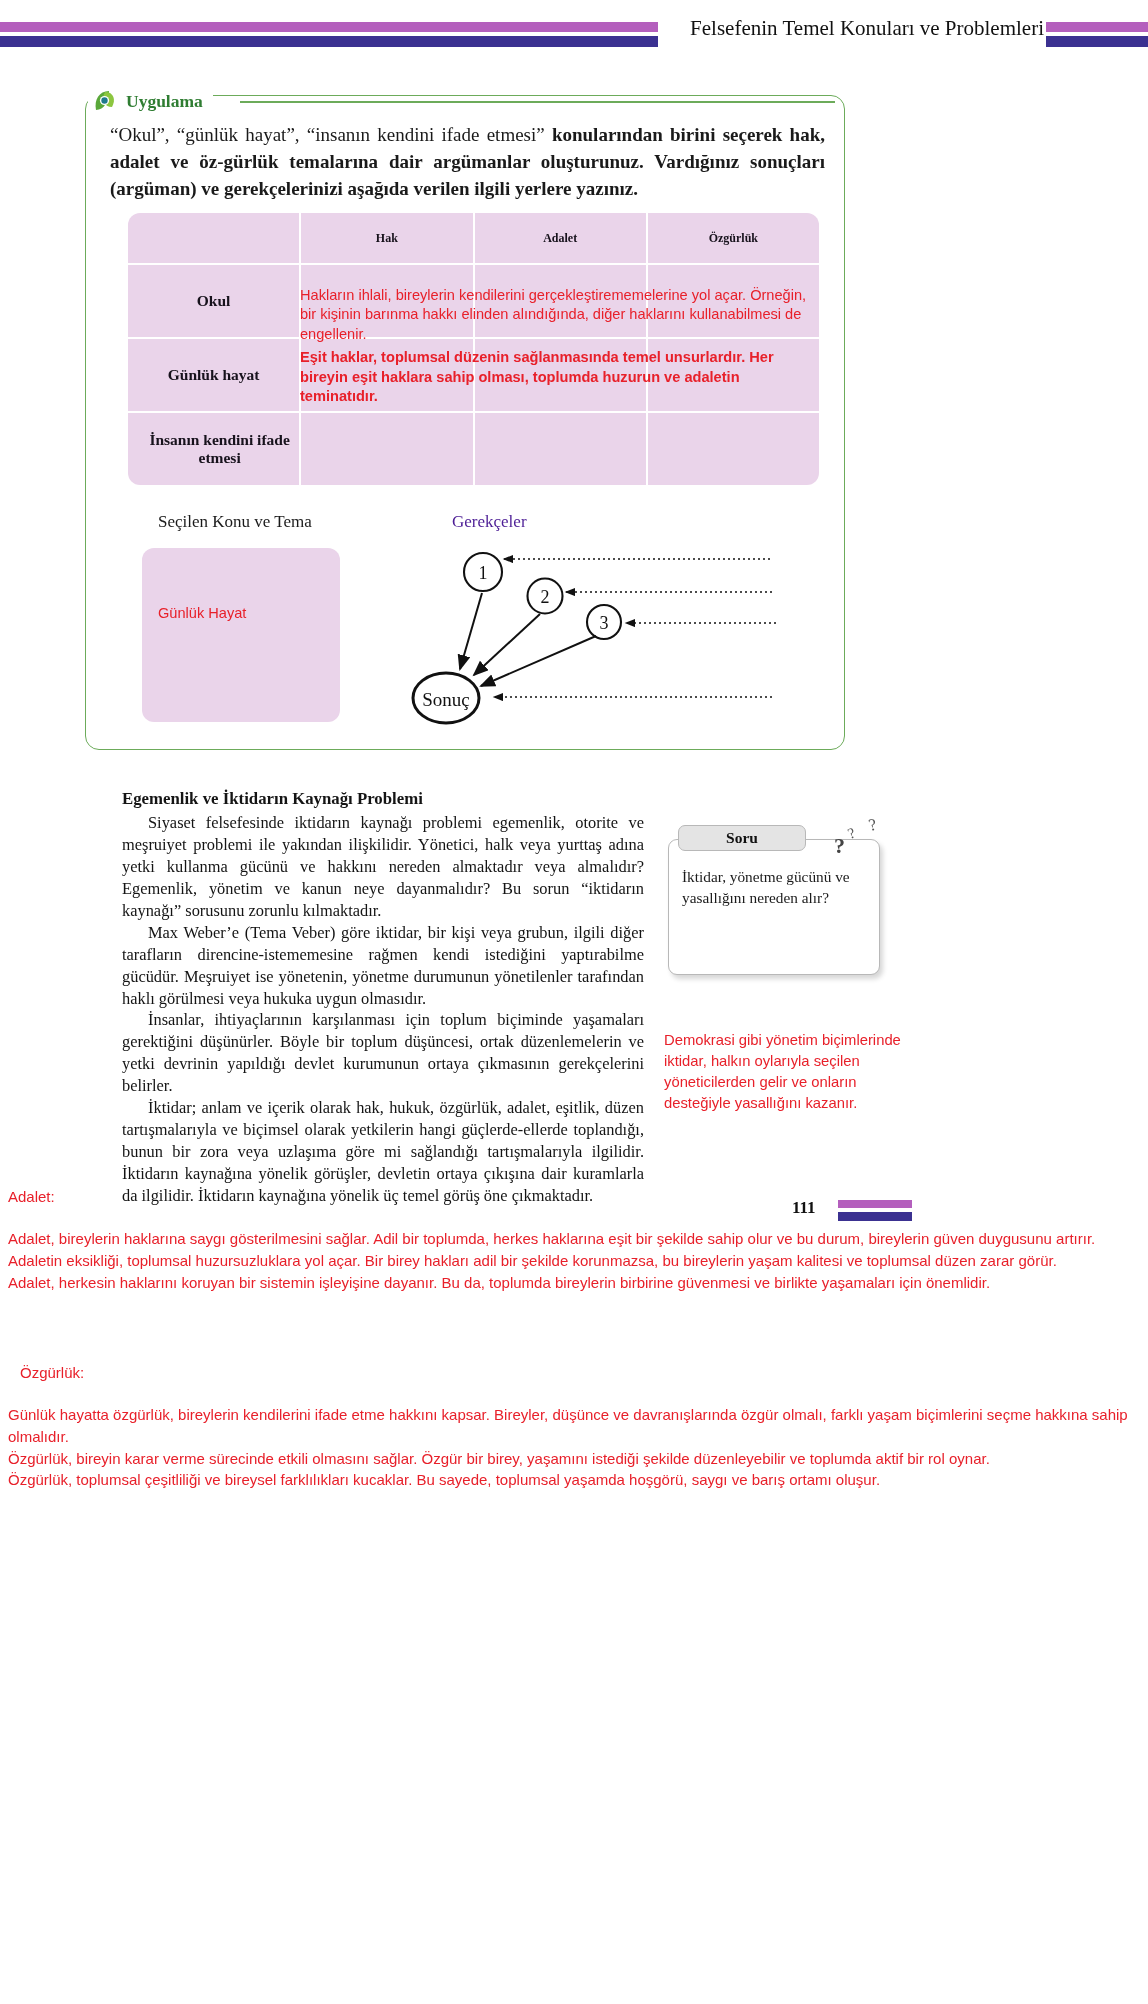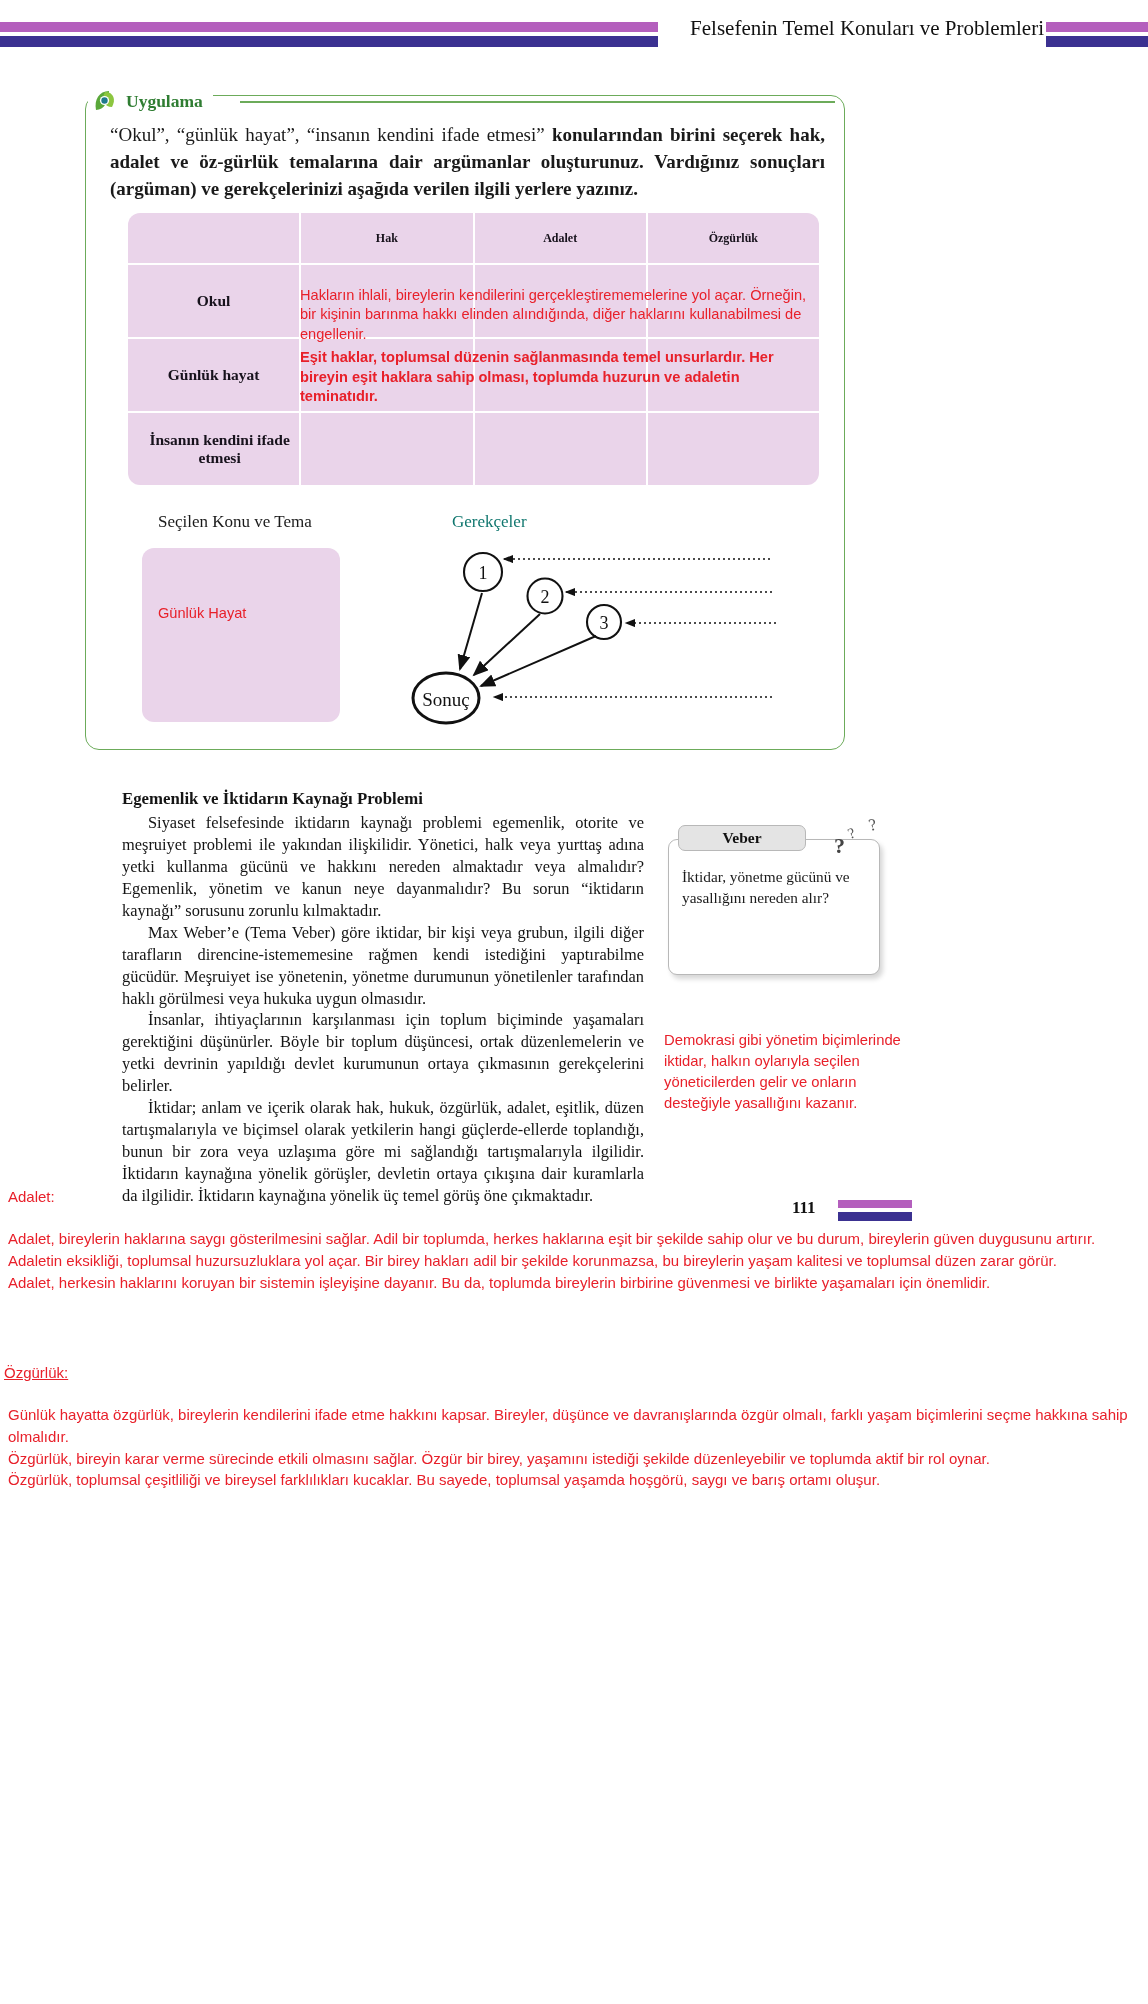--- a/index.html
+++ b/index.html
@@ -64,21 +64,21 @@
     font-family:"Liberation Sans", sans-serif;
     color:#e8202a; font-size:14.6px; line-height:1.33;
     pointer-events:none;
   }
   .ans-overlay p { margin:0 0 4px 0; }
   .ans-overlay p.b2 { margin-top:14px; }
   .ans-overlay p.b3 { margin-top:0;font-weight:bold; }
 
   
   .lbl-konu { position:absolute; left:158px; top:512px; font-size:17px; color:#1a1a1a; }
-  .lbl-gerek { position:absolute; left:452px; top:512px; font-size:17px; color:#0f766e; }
+  .lbl-gerek { position:absolute; left:452px; top:512px; font-size:17px; color:#4c1d95; }
 
   .konu-box {
     position:absolute; left:142px; top:548px; width:198px; height:174px;
     background:#ead4ea; border-radius:12px;
   }
   .konu-answer {
     position:absolute; left:158px; top:605px; width:180px;
     font-family:"Liberation Sans", sans-serif;
     color:#e8202a; font-size:14.6px;
   }
@@ -123,21 +123,21 @@
   .pagenum { position:absolute; left:792px; top:1198px; font-size:17px; font-weight:bold; color:#111; }
   .pg-bar-top { position:absolute; left:838px; top:1200px; width:74px; height:8px; background:#b45fbd; }
   .pg-bar-bot { position:absolute; left:838px; top:1212px; width:74px; height:9px; background:#3b3191; }
 
   
   .note { position:absolute; font-family:"Liberation Sans", sans-serif; color:#e8202a; }
   .note-head { font-size:15px; }
   .note-body { font-size:15px; line-height:1.45; width:1120px; }
   .adalet-head { left:8px; top:1188px; }
   .adalet-body { left:8px; top:1228px; }
-  .ozgur-head  { left:4px; top:1364px;text-decoration:underline; }
+  .ozgur-head  { left:20px; top:1364px; }
   .ozgur-body  { left:8px; top:1404px; }
   .note p { margin:0; }
 </style>
 </head>
 <body>
 
 <div class="hdr">
   <div class="bar-left-top"></div>
   <div class="bar-left-bot"></div>
   <div class="hdr-title">Felsefenin Temel Konuları ve Problemleri</div>
@@ -241,21 +241,21 @@
 <div class="bodycol">
   <h3>Egemenlik ve İktidarın Kaynağı Problemi</h3>
   <p>Siyaset felsefesinde iktidarın kaynağı problemi egemenlik, otorite ve meşruiyet problemi ile yakından ilişkilidir. Yönetici, halk veya yurttaş adına yetki kullanma gücünü ve hakkını nereden almaktadır veya almalıdır? Egemenlik, yönetim ve kanun neye dayanmalıdır? Bu sorun “iktidarın kaynağı” sorusunu zorunlu kılmaktadır.</p>
   <p>Max Weber’e (Tema Veber) göre iktidar, bir kişi veya grubun, ilgili diğer tarafların direncine-istememesine rağmen kendi istediğini yaptırabilme gücüdür. Meşruiyet ise yönetenin, yönetme durumunun yönetilenler tarafından haklı görülmesi veya hukuka uygun olmasıdır.</p>
   <p>İnsanlar, ihtiyaçlarının karşılanması için toplum biçiminde yaşamaları gerektiğini düşünürler. Böyle bir toplum düşüncesi, ortak düzenlemelerin ve yetki devrinin yapıldığı devlet kurumunun ortaya çıkmasının gerekçelerini belirler.</p>
   <p>İktidar; anlam ve içerik olarak hak, hukuk, özgürlük, adalet, eşitlik, düzen tartışmalarıyla ve biçimsel olarak yetkilerin hangi güçlerde-ellerde toplandığı, bunun bir zora veya uzlaşıma göre mi sağlandığı tartışmalarıyla ilgilidir. İktidarın kaynağına yönelik görüşler, devletin ortaya çıkışına dair kuramlarla da ilgilidir. İktidarın kaynağına yönelik üç temel görüş öne çıkmaktadır.</p>
 </div>
 
 <div class="soru-wrap">
   <div class="soru-box"></div>
-  <div class="soru-tab">Veber</div>
+  <div class="soru-tab">Soru</div>
   <div class="soru-text">İktidar, yönetme gücünü ve yasallığını nereden alır?</div>
   <span class="thinkdots">
     <svg width="110" height="58" viewBox="0 0 110 58">
       <text x="72" y="18" font-size="17" fill="#555" font-family="Liberation Serif, serif" transform="rotate(-12 72 18)">?</text>
       <text x="52" y="26" font-size="15" fill="#555" font-family="Liberation Serif, serif" transform="rotate(-20 52 26)">?</text>
       <text x="36" y="40" font-size="22" fill="#444" font-family="Liberation Serif, serif" font-weight="bold">?</text>
     </svg>
   </span>
 </div>
 

